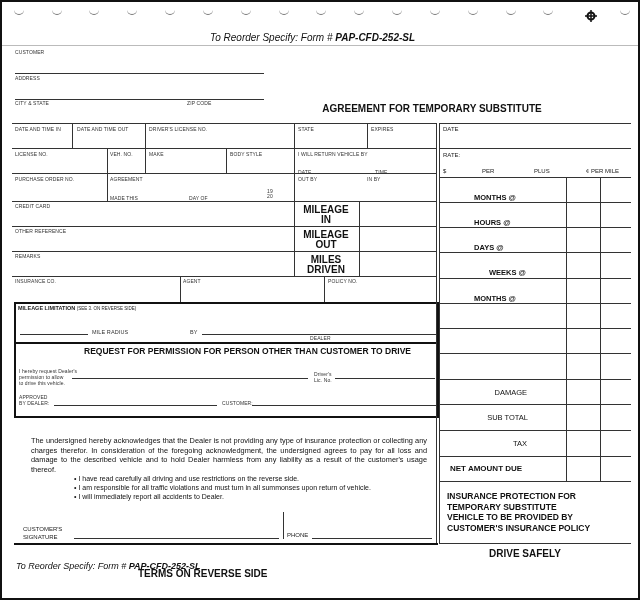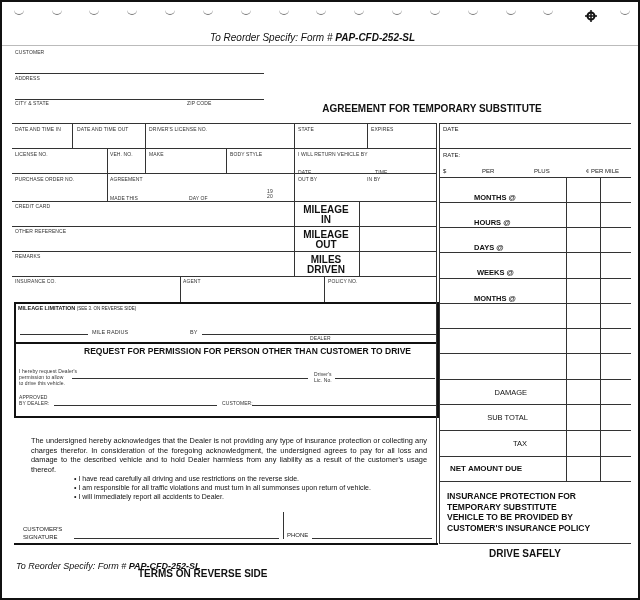--- a/index.html
+++ b/index.html
@@ -209,21 +209,21 @@
 
   <div class="vl" style="left:564px; top:175px; height:305px;"></div>
   <div class="vl" style="left:598px; top:175px; height:305px;"></div>
 
   <div class="rateitem" style="left:472px; top:191px;">MONTHS  @</div>
   <div class="hl" style="left:437px; top:200px; width:192px;"></div>
   <div class="rateitem" style="left:472px; top:216px;">HOURS  @</div>
   <div class="hl" style="left:437px; top:225px; width:192px;"></div>
   <div class="rateitem" style="left:472px; top:241px;">DAYS   @</div>
   <div class="hl" style="left:437px; top:250px; width:192px;"></div>
-  <div class="rateitem" style="left:460px; top:266px;padding-left:15px;">WEEKS  @</div>
+  <div class="rateitem" style="left:472px; top:266px;padding-left:15px;">WEEKS  @</div>
   <div class="hl" style="left:437px; top:276px; width:192px;"></div>
   <div class="rateitem" style="left:472px; top:292px;">MONTHS  @</div>
   <div class="hl" style="left:437px; top:301px; width:192px;"></div>
   <div class="hl" style="left:437px; top:326px; width:192px;"></div>
   <div class="hl" style="left:437px; top:351px; width:192px;"></div>
   <div class="hl" style="left:437px; top:377px; width:192px;"></div>
   <div class="totlbl" style="left:440px; top:386px; width:85px;">DAMAGE</div>
   <div class="hl" style="left:437px; top:402px; width:192px;"></div>
   <div class="totlbl" style="left:440px; top:411px; width:86px;">SUB TOTAL</div>
   <div class="hl" style="left:437px; top:428px; width:192px;"></div>

